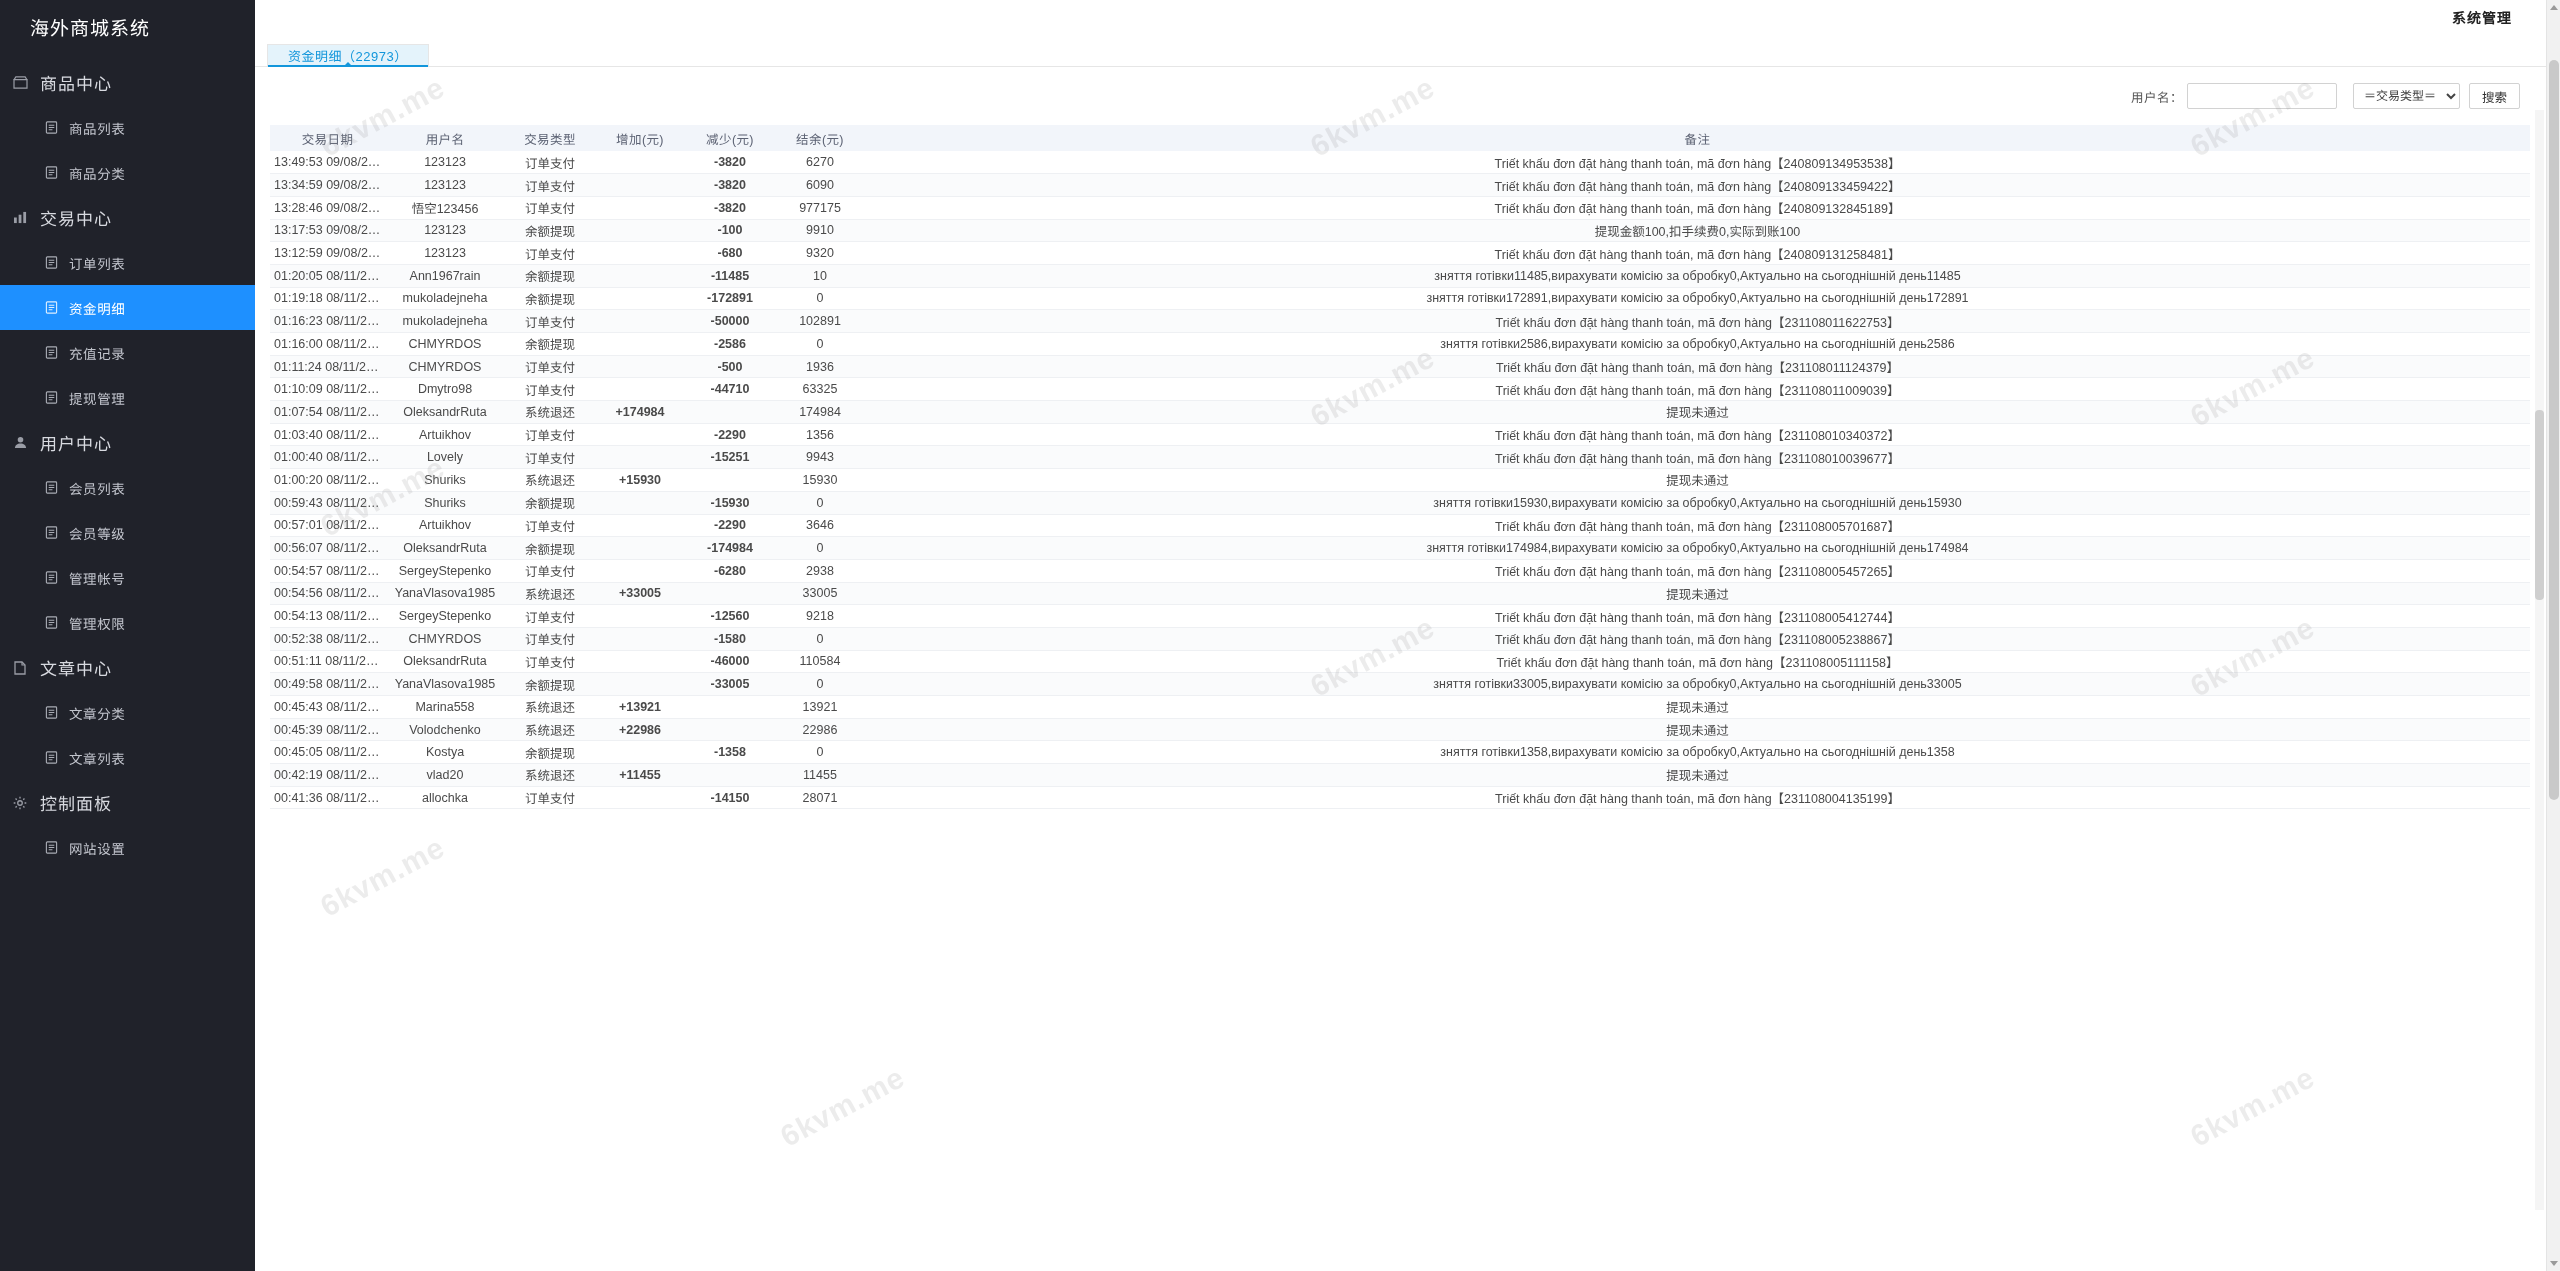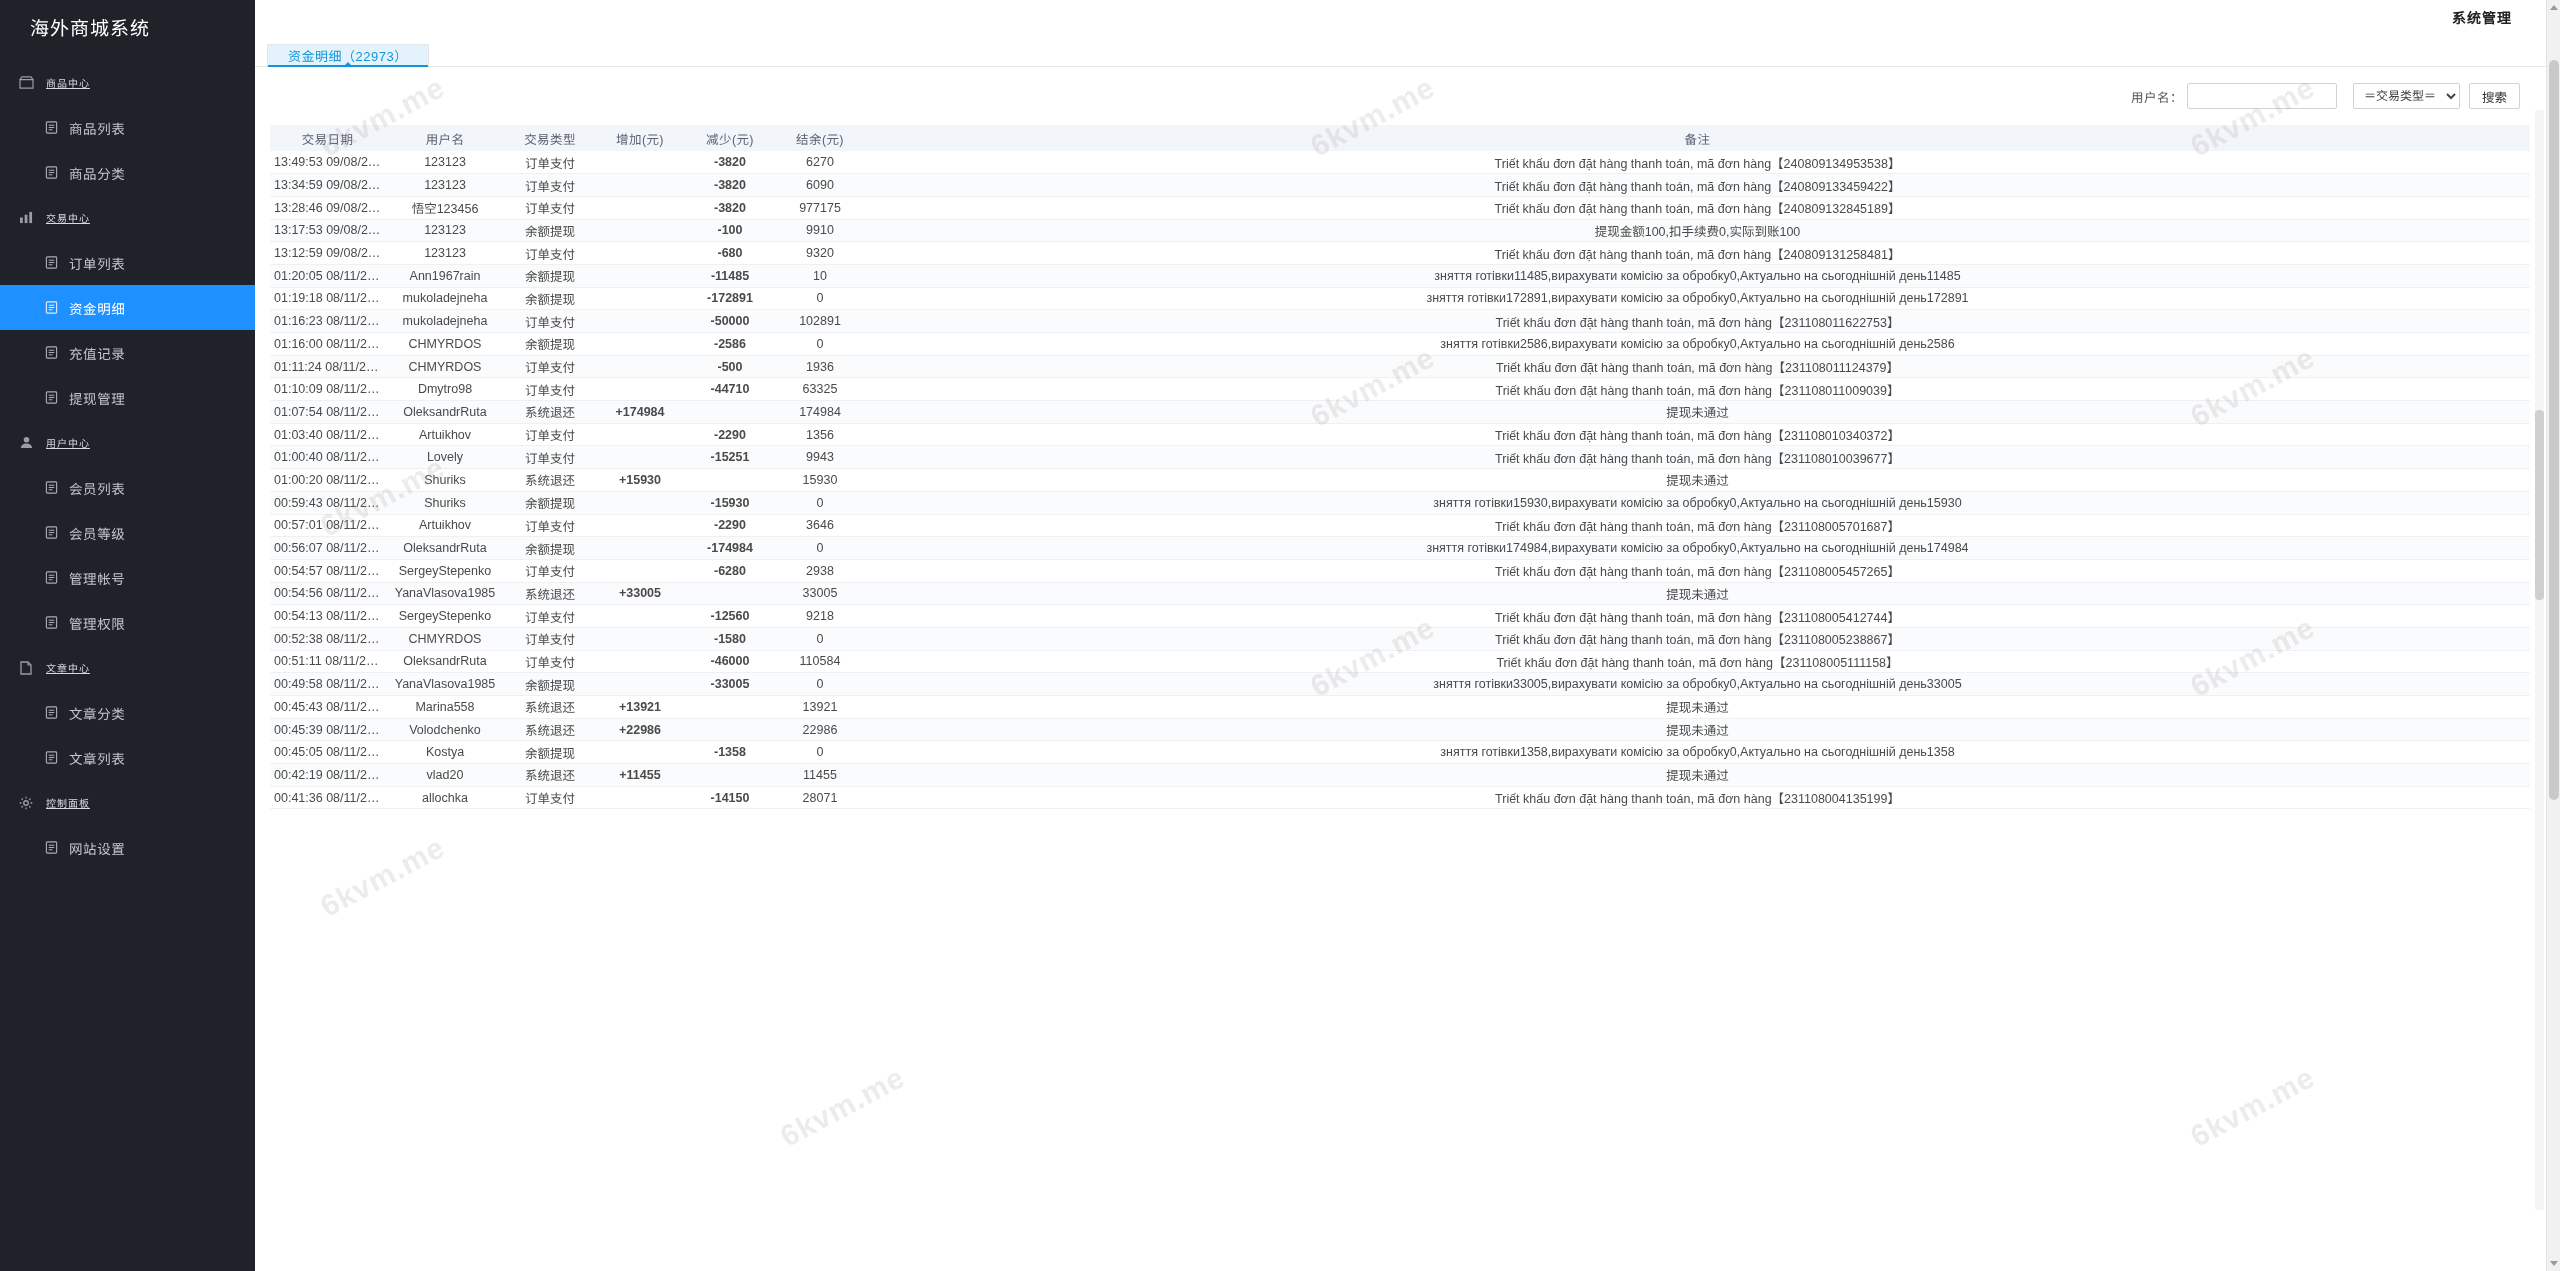--- a/index.html
+++ b/index.html
@@ -31,25 +31,24 @@
     color: #ffffff;
     font-size: 19px;
     letter-spacing: 1px;
     font-weight: 400;
   }
   .menu { padding-top: 8px; }
   .menu-group-title {
     display: flex;
     align-items: center;
     height: 45px;
-    padding-left: 16px;
-    font-size: 10px;
+    padding-left: 10px;
+    font-size: 17px;
     color: #d8dae0;
     letter-spacing: 1px;
-    text-decoration: underline;
   }
   .menu-group-title .gicon {
     width: 20px; height: 16px;
     margin-right: 10px;
     display: inline-flex; align-items: center; justify-content: center;
     color: #9a9da6;
   }
   .menu-item {
     display: flex;
     align-items: center;

